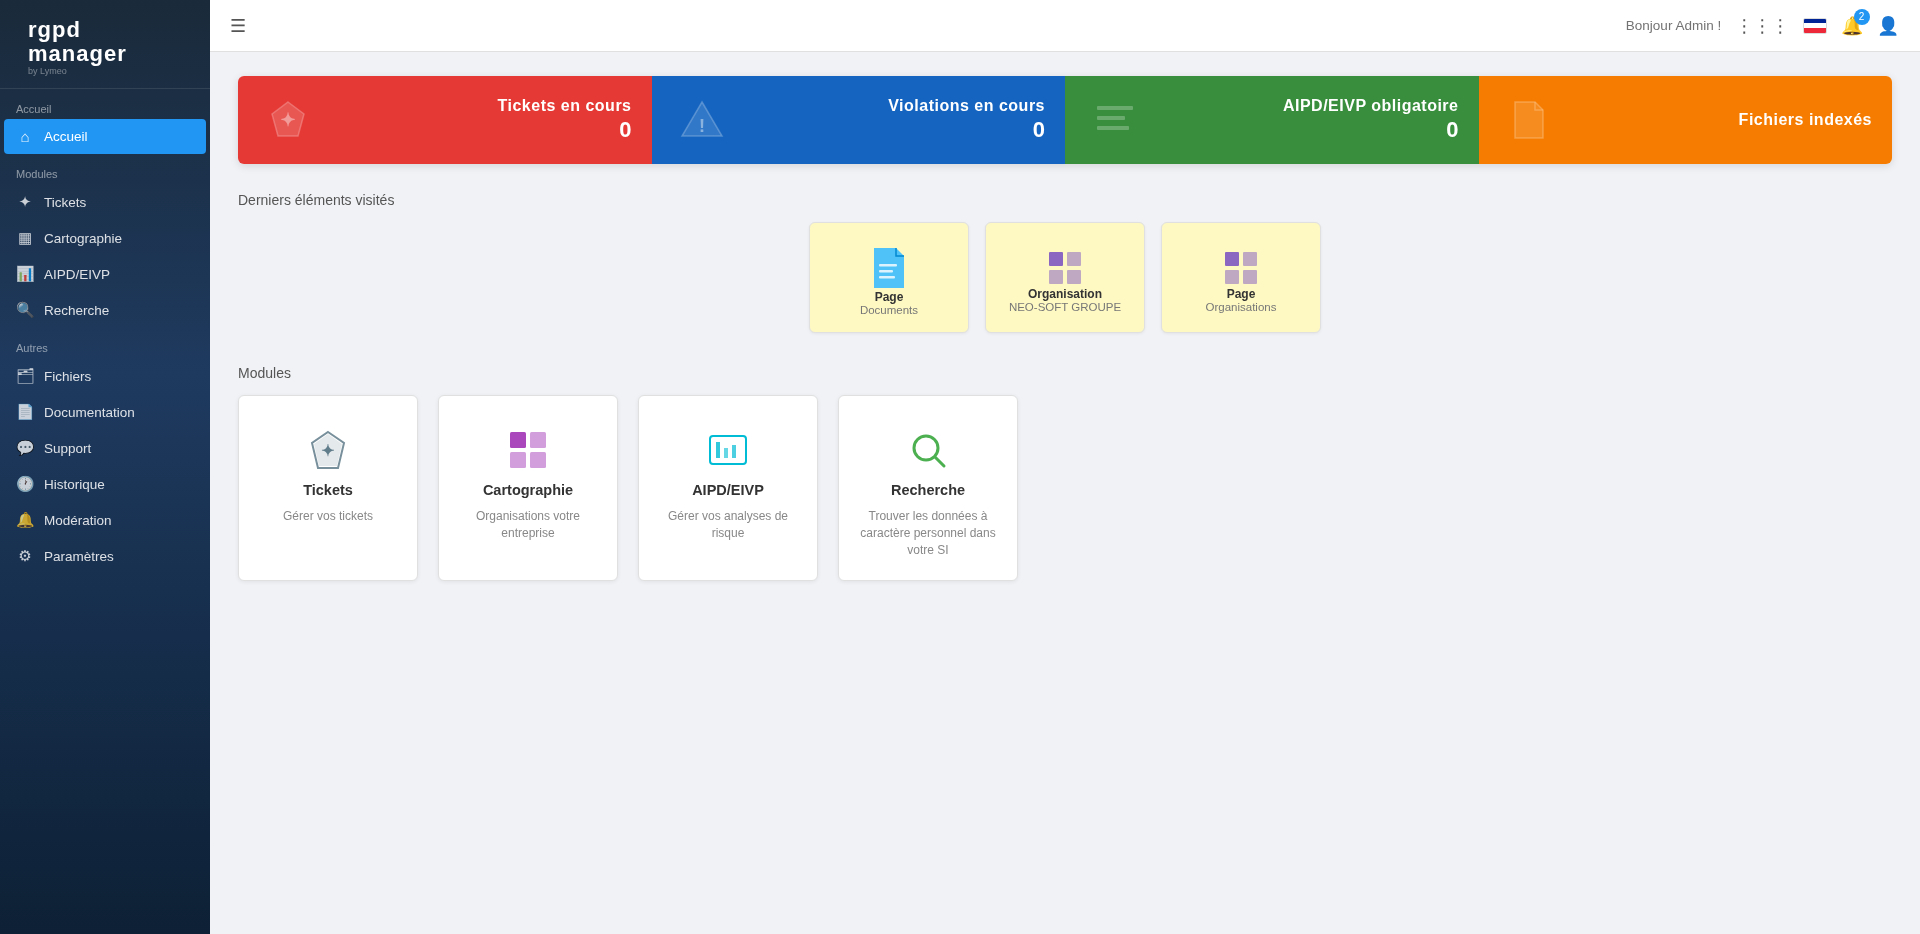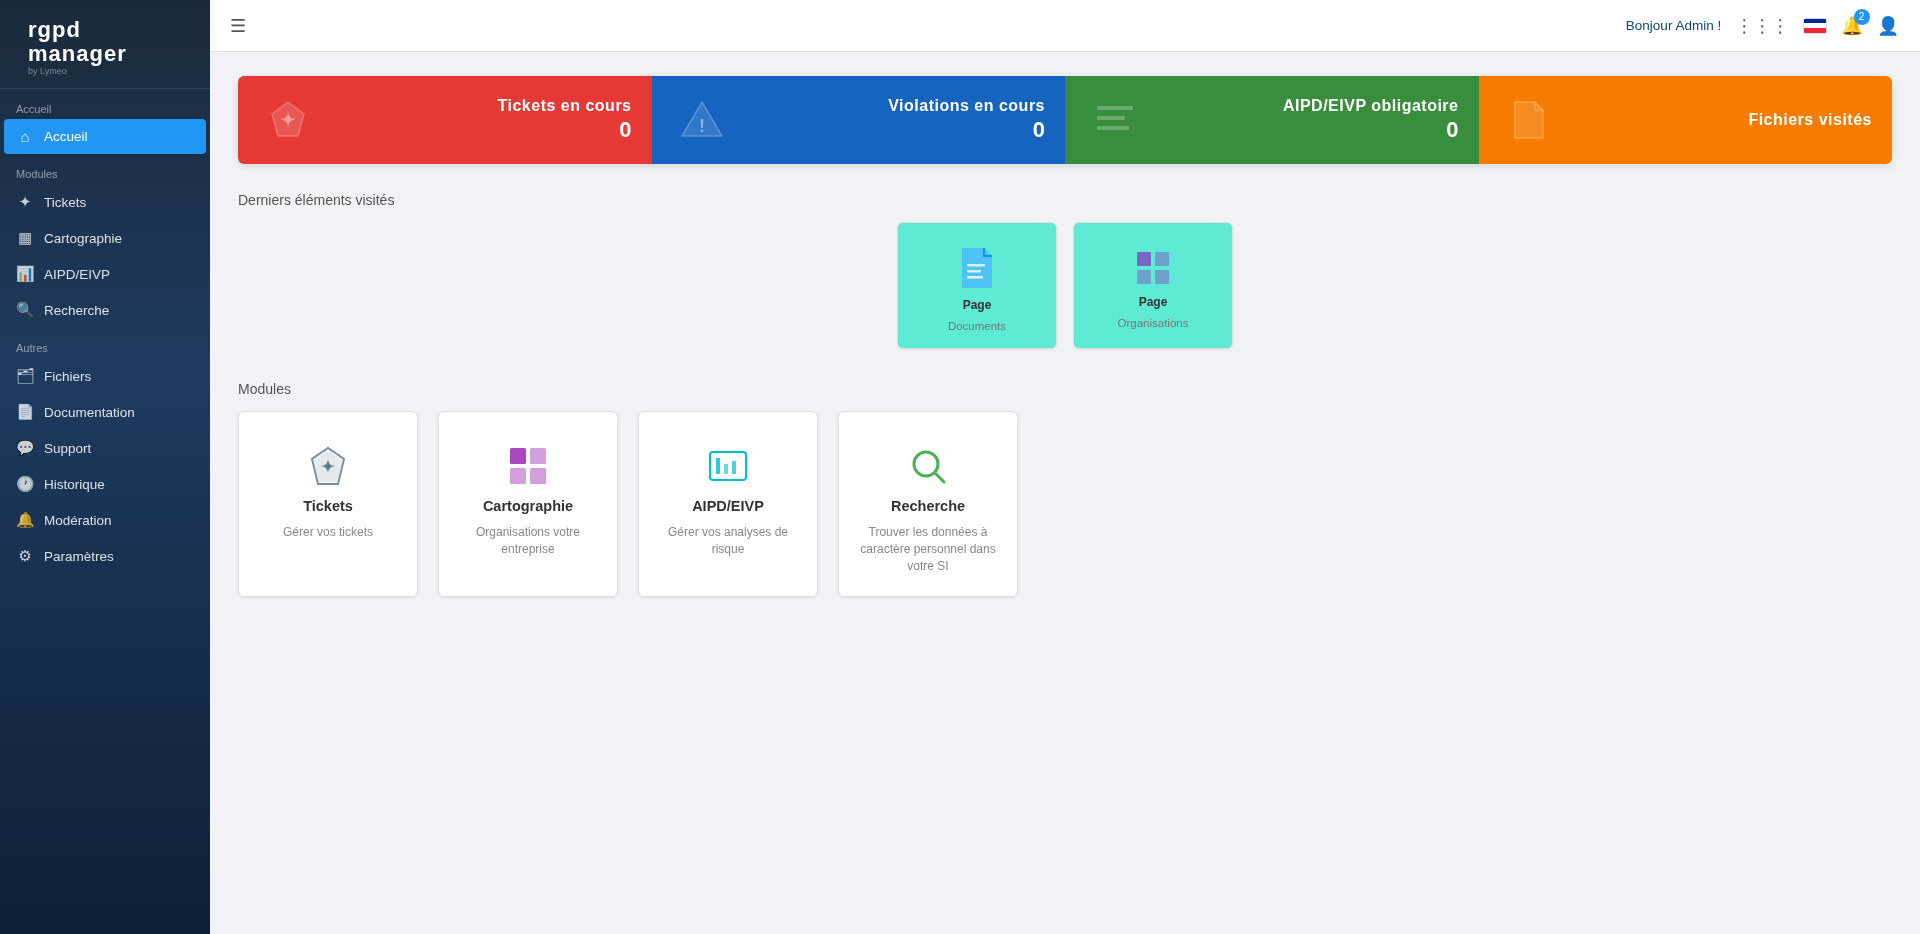--- a/index.html
+++ b/index.html
@@ -78,21 +78,21 @@
       background: #fff;
       border-bottom: 1px solid #e0e0e0;
       display: flex;
       align-items: center;
       padding: 0 20px;
       justify-content: space-between;
     }
     .topbar-left { display: flex; align-items: center; gap: 12px; }
     .topbar-right { display: flex; align-items: center; gap: 14px; }
     .menu-icon { font-size: 18px; cursor: pointer; color: #555; }
-    .topbar-greeting { font-size: 13.5px; color: #0c4a6e; }
+    .topbar-greeting { font-size: 13.5px; color: #737373; }
     .topbar-icon { font-size: 18px; color: #555; cursor: pointer; }
     .topbar-flag {
       width: 24px; height: 16px;
       display: flex; flex-direction: column; border-radius: 2px; overflow: hidden; border: 1px solid #ddd;
     }
     .flag-blue { background: #002395; flex: 1; }
     .flag-white { background: #fff; flex: 1; }
     .flag-red { background: #ED2939; flex: 1; }
     .notif-wrap { position: relative; }
     .notif-badge {
@@ -162,30 +162,29 @@
 
     
     .cards-row {
       display: flex;
       gap: 16px;
       flex-wrap: wrap;
       margin-bottom: 32px;
       justify-content: center;
     }
     .visit-card {
-      background: #5eead4;
+      background: #fef9c3;
       border: 1px solid #e0e0e0;
       border-radius: 6px;
       width: 160px;
       padding: 22px 14px 16px 14px;
       display: flex;
       flex-direction: column;
       align-items: center;
       text-align: center;
-      gap: 8px;
       cursor: pointer;
       box-shadow: 0 1px 3px rgba(0,0,0,0.06);
       transition: box-shadow 0.15s;
     }
     .visit-card-icon { font-size: 36px; }
     .visit-card-type { font-size: 12px; font-weight: 700; color: #333; }
     .visit-card-name { font-size: 11.5px; color: #777; }
 
     
     .module-cards {
@@ -348,21 +347,21 @@
       </div>
 
       <div class="stat-card orange">
         <div class="stat-card-icon">
           <svg width="52" height="52" viewBox="0 0 52 52">
             <path d="M12 8 L32 8 L40 16 L40 44 L12 44 Z" fill="rgba(255,255,255,0.25)" stroke="rgba(255,255,255,0.5)" stroke-width="1.5"></path>
             <path d="M32 8 L32 16 L40 16" fill="none" stroke="rgba(255,255,255,0.5)" stroke-width="1.5"></path>
           </svg>
         </div>
         <div class="stat-card-body">
-          <div class="stat-card-title">Fichiers visités</div>
+          <div class="stat-card-title">Fichiers indexés</div>
         </div>
       </div>
     </div>
 
     <div class="section-title">Derniers éléments visités</div>
     <div class="cards-row">
 
       <div class="visit-card">
         <div class="visit-card-icon">
           <svg width="38" height="44" viewBox="0 0 38 44">
@@ -370,30 +369,42 @@
             <path d="M26 2 L26 10 L34 10" fill="none" stroke="#0288d1" stroke-width="1.5"></path>
             <rect x="9" y="18" width="18" height="2.5" rx="1" fill="white" opacity="0.8"></rect>
             <rect x="9" y="24" width="14" height="2.5" rx="1" fill="white" opacity="0.8"></rect>
             <rect x="9" y="30" width="16" height="2.5" rx="1" fill="white" opacity="0.8"></rect>
           </svg>
         </div>
         <div class="visit-card-type">Page</div>
         <div class="visit-card-name">Documents</div>
       </div>
 
-
       <div class="visit-card">
         <div class="visit-card-icon">
           <svg width="38" height="38" viewBox="0 0 38 38">
             <rect x="3" y="3" width="14" height="14" rx="1" fill="#7e57c2" opacity="0.9"></rect>
             <rect x="21" y="3" width="14" height="14" rx="1" fill="#7e57c2" opacity="0.5"></rect>
             <rect x="3" y="21" width="14" height="14" rx="1" fill="#7e57c2" opacity="0.5"></rect>
             <rect x="21" y="21" width="14" height="14" rx="1" fill="#7e57c2" opacity="0.5"></rect>
           </svg>
         </div>
+        <div class="visit-card-type">Organisation</div>
+        <div class="visit-card-name">NEO-SOFT GROUPE</div>
+      </div>
+
+      <div class="visit-card">
+        <div class="visit-card-icon">
+          <svg width="38" height="38" viewBox="0 0 38 38">
+            <rect x="3" y="3" width="14" height="14" rx="1" fill="#7e57c2" opacity="0.9"></rect>
+            <rect x="21" y="3" width="14" height="14" rx="1" fill="#7e57c2" opacity="0.5"></rect>
+            <rect x="3" y="21" width="14" height="14" rx="1" fill="#7e57c2" opacity="0.5"></rect>
+            <rect x="21" y="21" width="14" height="14" rx="1" fill="#7e57c2" opacity="0.5"></rect>
+          </svg>
+        </div>
         <div class="visit-card-type">Page</div>
         <div class="visit-card-name">Organisations</div>
       </div>
     </div>
 
     <div class="section-title">Modules</div>
     <div class="module-cards">
 
       <div class="module-card">
         <div class="module-card-icon">

